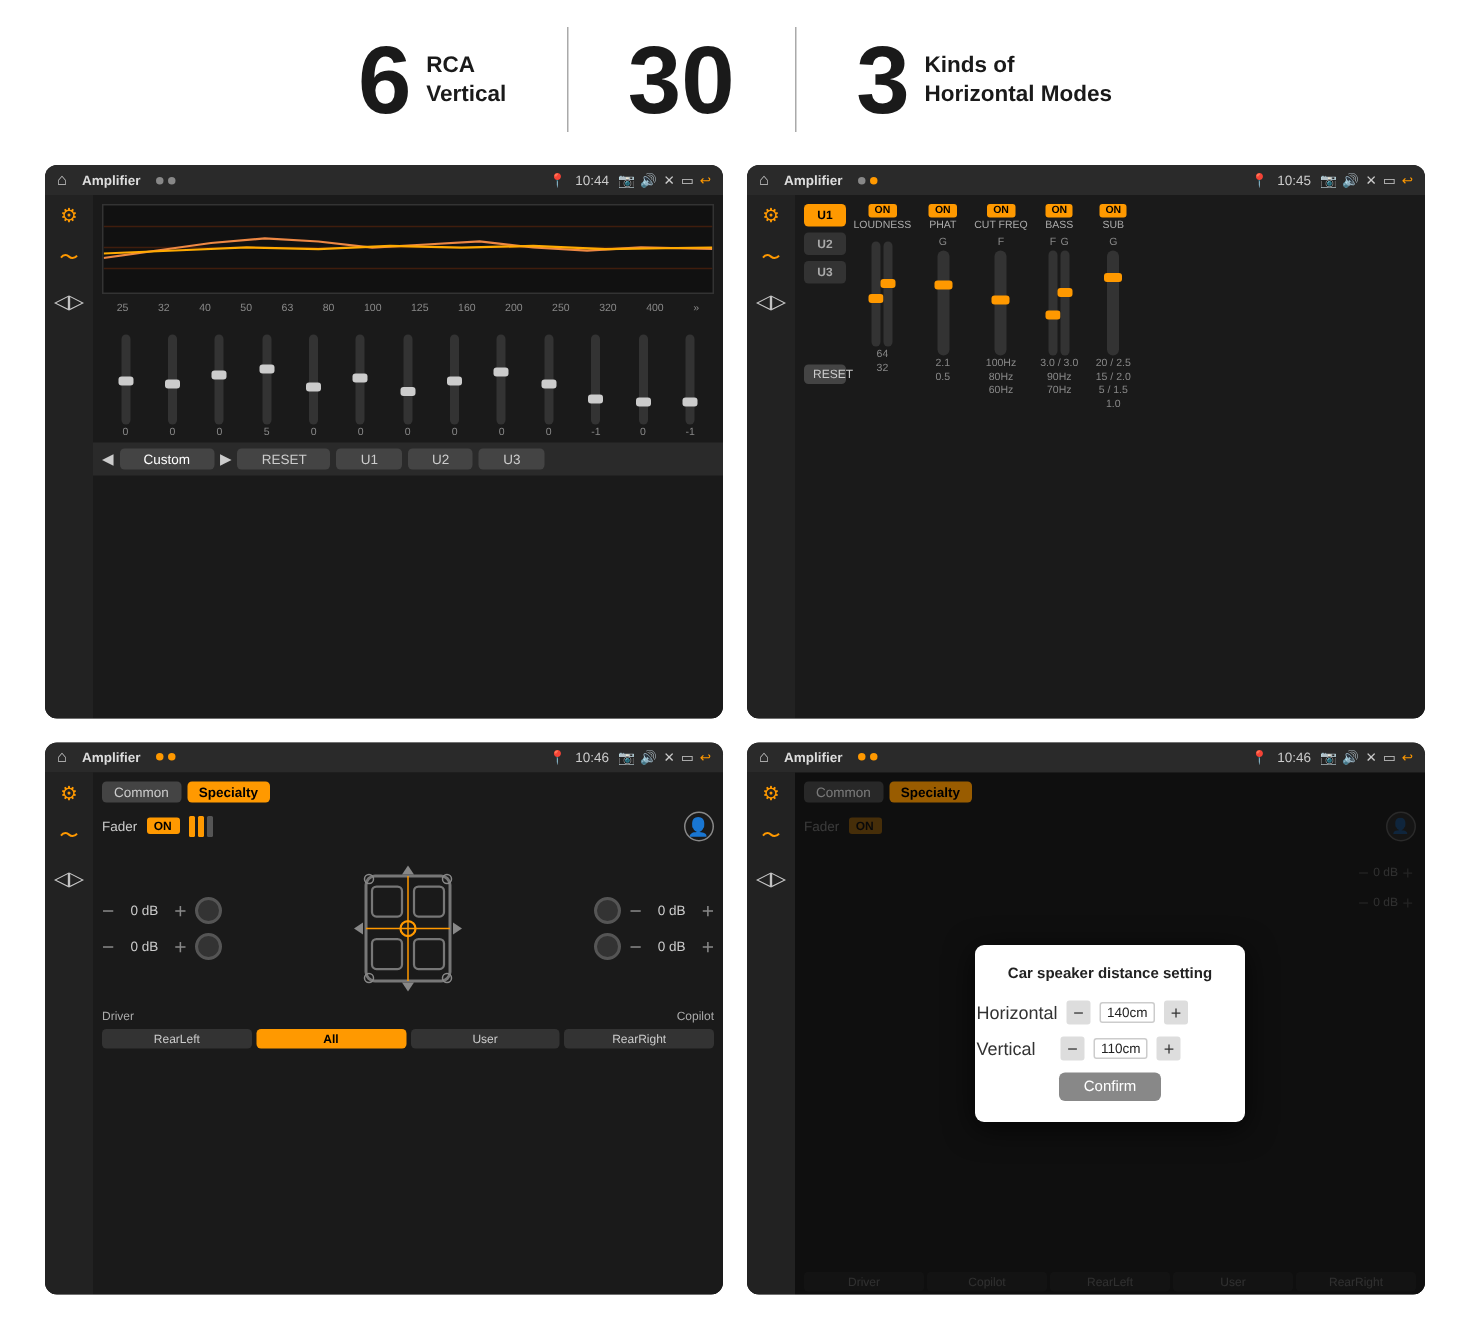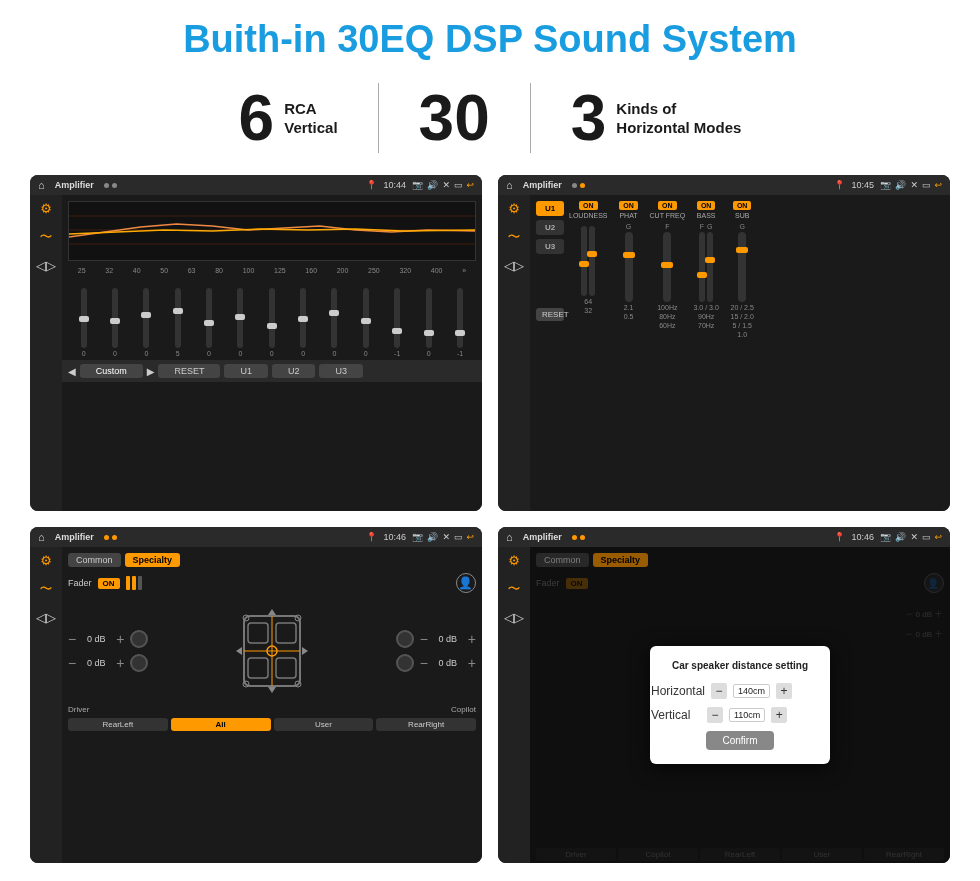--- a/index.html
+++ b/index.html
@@ -447,21 +447,20 @@
       inset: 0;
       background: rgba(0,0,0,0.4);
       z-index: 5;
     }
   </style>
 </head>
 <body>
 
 <div class="page-wrapper">
 
-  <h1 class="main-title">Buith-in 30EQ DSP Sound System</h1>
 
   <div class="stats-row">
     <div class="stat-block">
       <span class="stat-number">6</span>
       <div class="stat-label">
         <div>RCA</div>
         <div>Vertical</div>
       </div>
     </div>
     <div class="stat-divider"></div>

